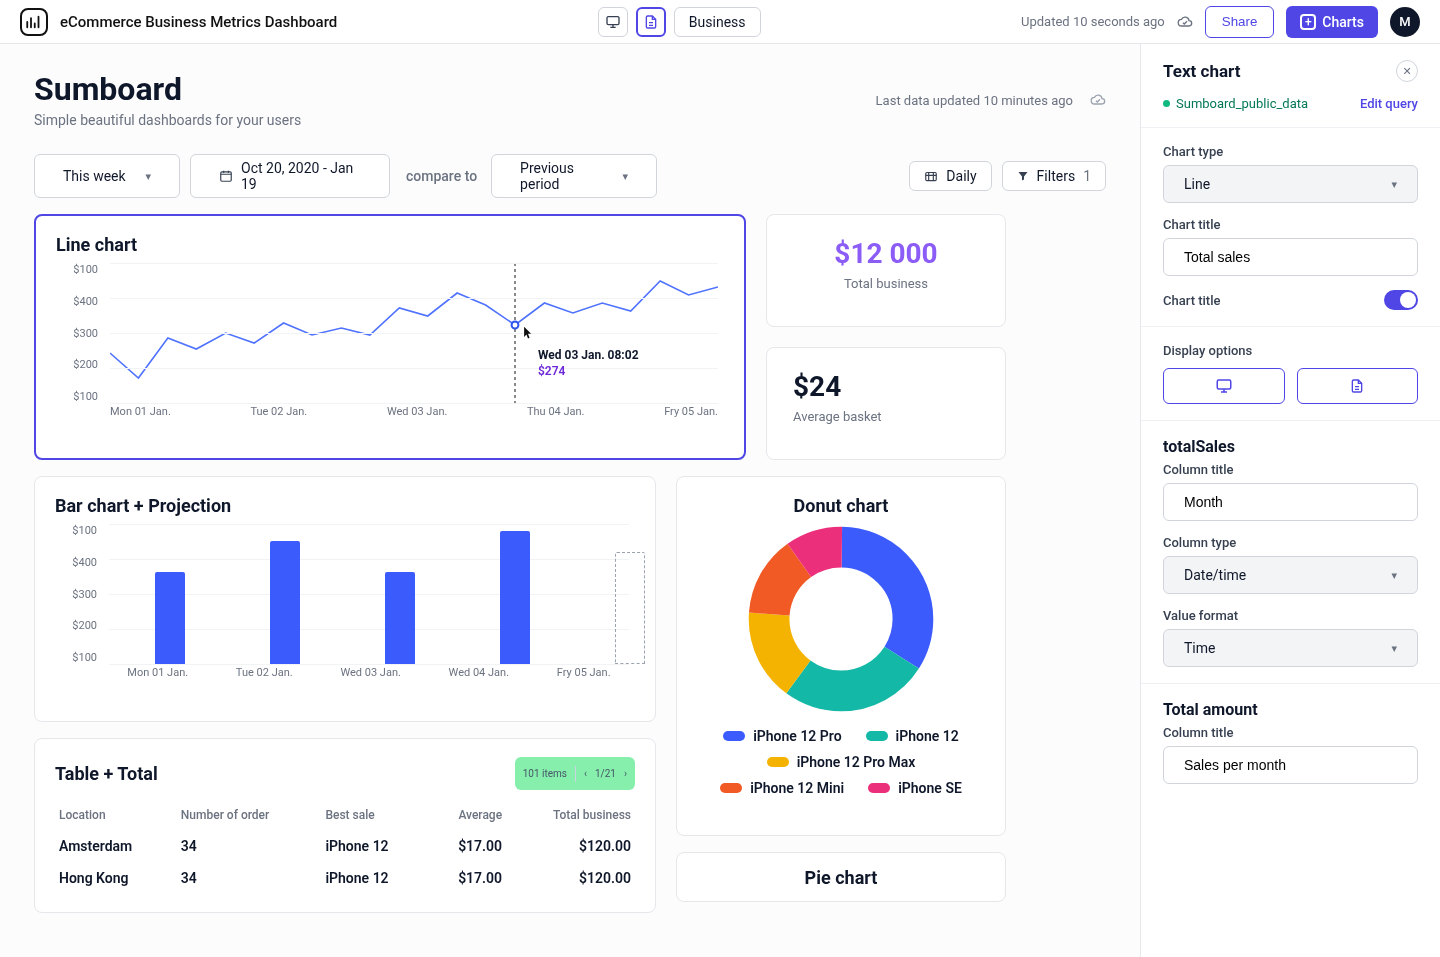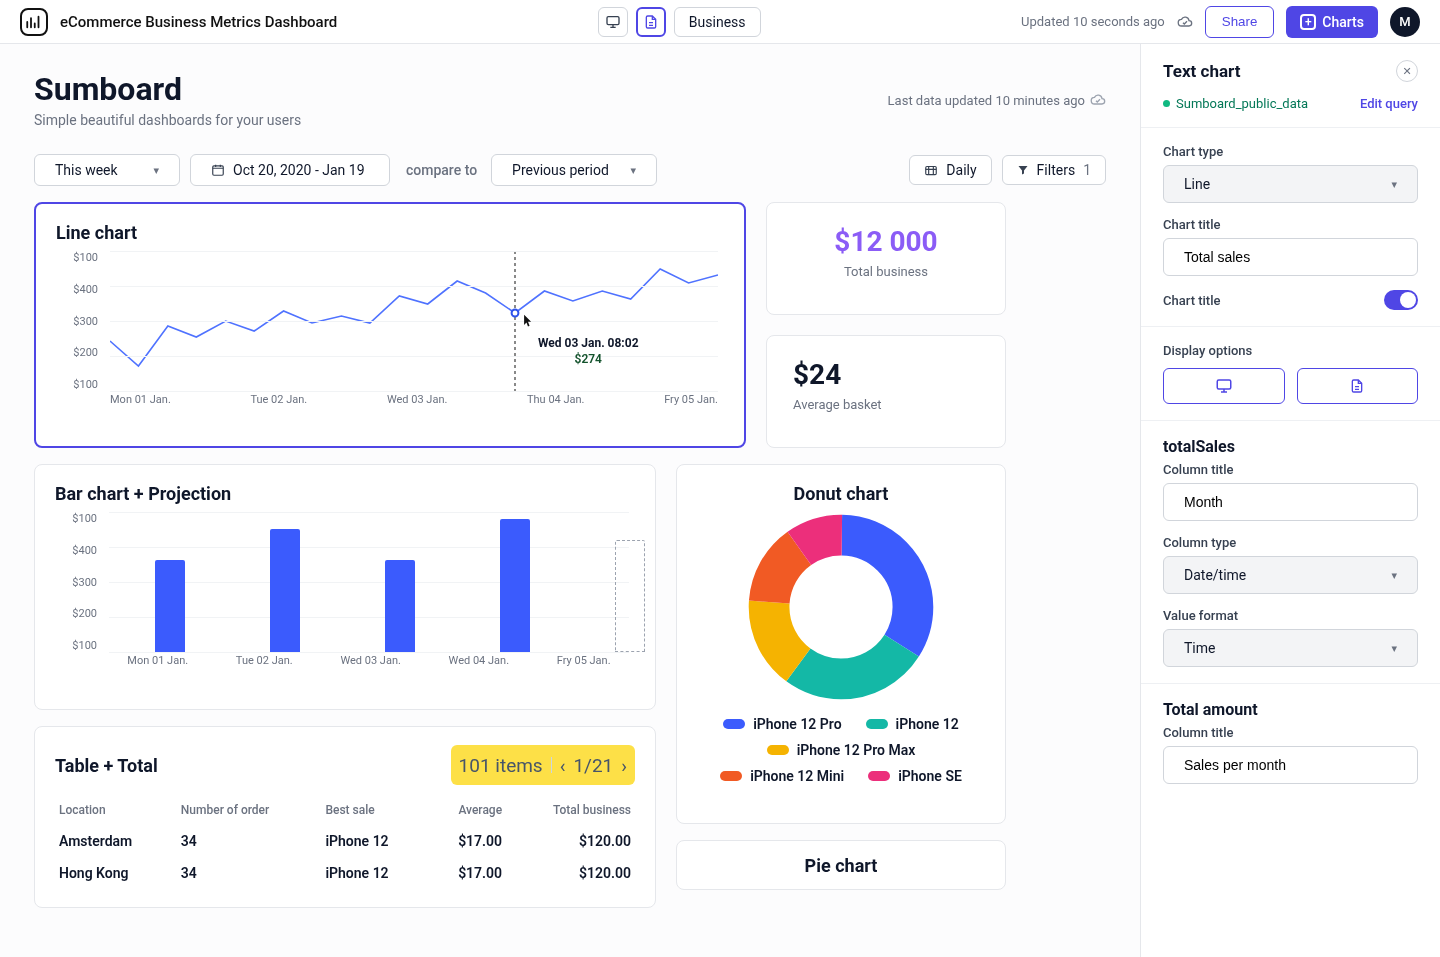--- a/index.html
+++ b/index.html
@@ -16,23 +16,23 @@
 .muted { color:#6b7280; font-size:13px; }
 .share-btn { height:32px; padding:0 16px; border:1px solid #4f46e5; border-radius:6px; color:#4f46e5; background:#fff; font-weight:500; cursor:pointer; }
 .charts-btn { height:32px; padding:0 14px; border-radius:6px; background:#4f46e5; color:#fff; display:flex; align-items:center; gap:6px; font-weight:500; cursor:pointer; }
 .charts-btn .plus { width:16px; height:16px; border:2px solid #fff; border-radius:4px; display:flex; align-items:center; justify-content:center; font-size:12px; line-height:1; }
 .avatar { width:30px; height:30px; border-radius:50%; background:#0f172a; color:#fff; display:flex; align-items:center; justify-content:center; font-size:13px; font-weight:500; }
 .layout { display:flex; height:calc(957px - 44px); }
 .main { flex:1; padding:26px 34px 0 34px; overflow:hidden; background:#fcfcfd; }
 .main-header { display:flex; justify-content:space-between; align-items:flex-start; }
 .h1 { font-size:32px; font-weight:700; }
 .subtitle { color:#6b7280; font-size:14px; margin-top:4px; }
-.last-upd { display:flex; align-items:center; gap:5px; color:#6b7280; font-size:13px; margin-top:22px;}
+.last-upd { display:flex; align-items:center; gap:17px; color:#6b7280; font-size:13px; margin-top:22px;}
 .controls { display:flex; align-items:center; gap:10px; margin-top:26px; }
-.select, .dateinput { height:32px; border:1px solid #d1d5db; border-radius:6px; background:#fff; display:flex; align-items:center; padding:0 20px; gap:8px; font-size:14px; cursor:pointer; }
+.select, .dateinput { height:44px; border:1px solid #d1d5db; border-radius:6px; background:#fff; display:flex; align-items:center; padding:0 28px; gap:8px; font-size:14px; cursor:pointer; }
 .select { width:146px; justify-content:space-between; }
 .dateinput { width:200px; }
 .compare-label { color:#6b7280; font-size:14px; margin-left:6px; margin-right:4px; font-weight:500;}
 .controls-right { margin-left:auto; display:flex; gap:10px;padding-left:21px; }
 .grid { margin-top:16px; display:grid; grid-template-columns: 712px 240px; gap:20px; }
 .card { background:#fff; border:1px solid #e5e7eb; border-radius:8px; padding:18px 20px; }
 .card.selected { border:2px solid #4f46e5; }
 .card-title { font-size:18px; font-weight:700; margin-bottom:8px; }
 .kpi { text-align:center; padding:22px 10px; }
 .kpi .big { font-size:28px; font-weight:700; }
@@ -40,27 +40,27 @@
 .kpi .label { color:#6b7280; font-size:13px; margin-top:6px; }
 .chart-axis-y { position:absolute; left:0; top:0; bottom:20px; width:48px; display:flex; flex-direction:column; justify-content:space-between; font-size:11px; color:#6b7280; text-align:right; padding-right:6px;}
 .chart-body { position:relative; height:160px; margin-top:6px; }
 .chart-plot { position:absolute; left:54px; right:6px; top:0; bottom:20px; }
 .chart-plot .grid-line { position:absolute; left:0; right:0; border-top:1px solid #f1f3f5; }
 .x-labels { position:absolute; left:54px; right:6px; bottom:0; height:18px; display:flex; justify-content:space-between; font-size:11px; color:#6b7280;gap:11px; }
 .bar { position:absolute; bottom:0; width:30px; background:#3b5bfd; border-radius:2px 2px 0 0; }
 .bar.projection { background:transparent; border:1px dashed #9ca3af; }
 .tooltip { position:absolute; font-size:12px; line-height:1.35; }
 .tooltip .tt-date { font-weight:700; color:#0f172a; }
-.tooltip .tt-val { color:#14532d; font-weight:600;text-align:center; }
+.tooltip .tt-val { color:#6d28d9; font-weight:600; }
 .donut-wrap { display:flex; flex-direction:column; align-items:center; }
 .legend { display:flex; flex-wrap:wrap; justify-content:center; gap:10px 24px; margin-top:14px; font-size:14px; font-weight:600;}
 .legend-item { display:flex; align-items:center; gap:8px; }
 .swatch { width:22px; height:10px; border-radius:5px; }
 .table-head { display:flex; justify-content:space-between; align-items:center; }
-.items-pill { background:#fde047; border-radius:6px; height:40px; display:flex; align-items:center; padding:0 8px; gap:8px; font-size:19px; color:#475569;}
+.items-pill { background:#86efac; border-radius:6px; height:33px; display:flex; align-items:center; padding:0 8px; gap:8px; font-size:10px; color:#475569;}
 .items-pill .divider { width:1px; height:16px; background:#cbd5e1; }
 table.data { width:100%; border-collapse:collapse; margin-top:10px; font-size:14px;}
 table.data th { text-align:left; font-weight:500; color:#6b7280; font-size:12px; padding:8px 4px; }
 table.data td { padding:8px 4px; font-weight:600; }
 table.data th:nth-child(4), table.data td:nth-child(4),
 table.data th:nth-child(5), table.data td:nth-child(5) { text-align:right; }
 
 .side { width:300px; border-left:1px solid #e5e7eb; padding:0; overflow:auto; background:#fff;}
 .side-section { padding:16px 22px; border-bottom:1px solid #eef0f3; }
 .side-head { display:flex; justify-content:space-between; align-items:center; }

